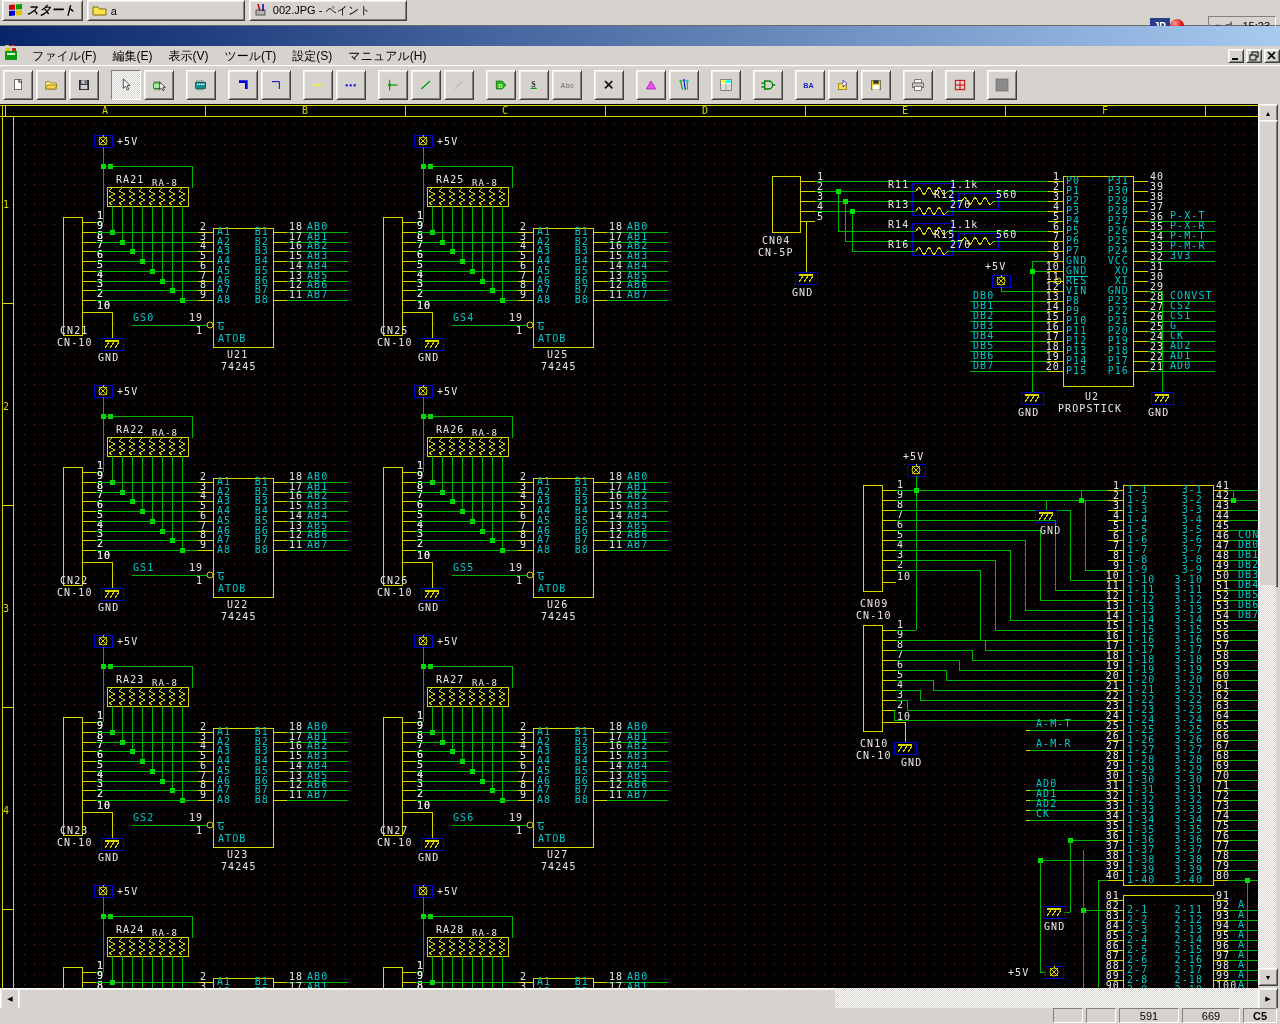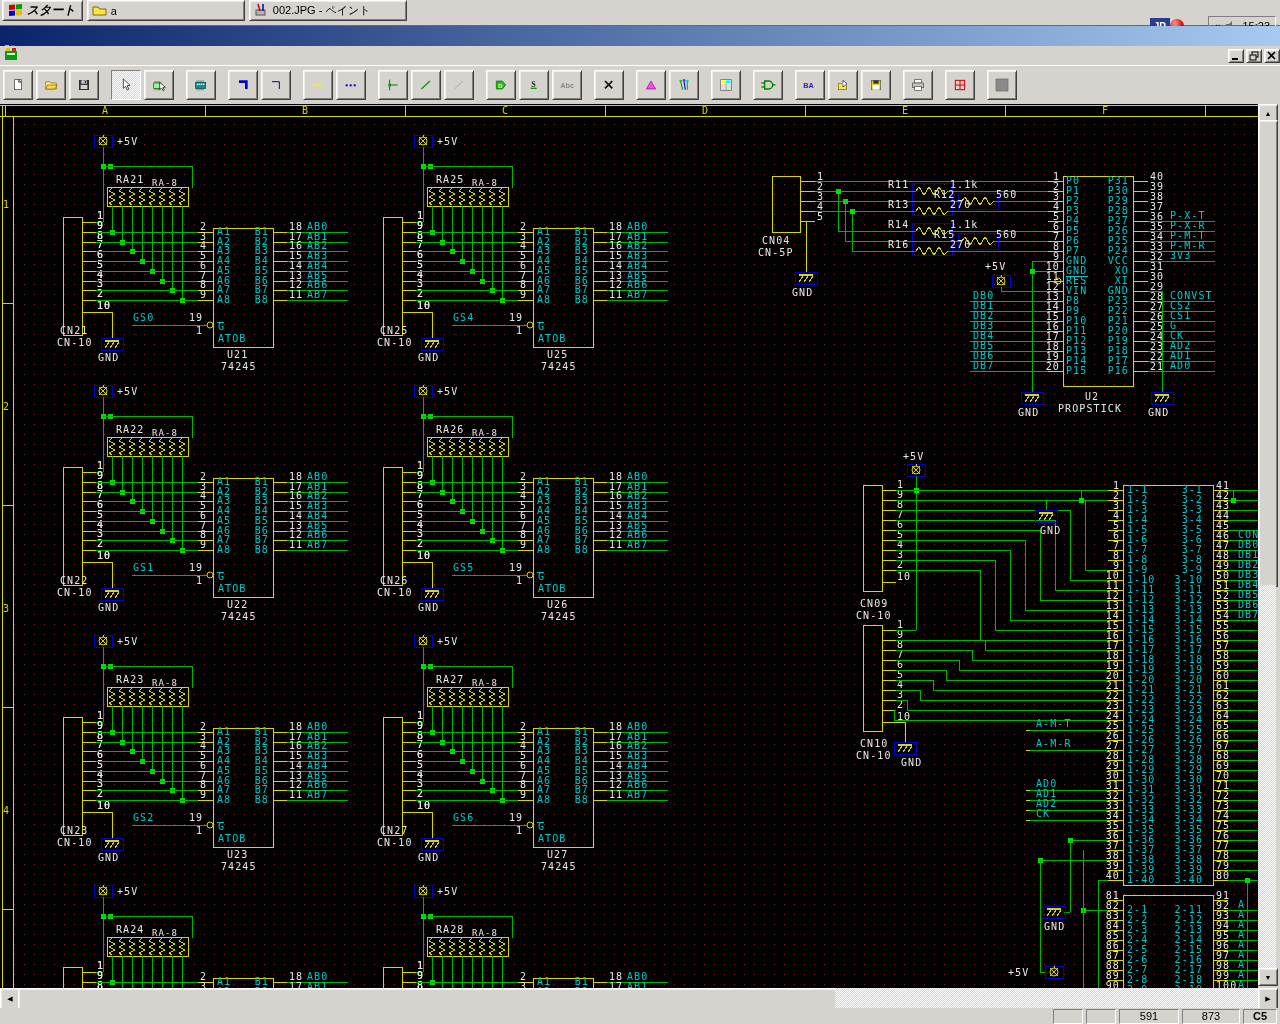--- a/index.html
+++ b/index.html
@@ -54,21 +54,21 @@
   #vs-up{top:0;} #vs-down{bottom:0;}
   #vs-thumb{position:absolute;left:0;top:16px;width:18px;height:465px;}
   #vs-track{position:absolute;left:0;top:481px;width:18px;height:385px;}
   #hscroll{position:absolute;left:0;top:988px;width:1276px;height:20px;}
   #hscroll .sb-btn{position:absolute;top:0;width:18px;height:20px;font-size:7px;display:flex;align-items:center;justify-content:center;color:#000;}
   #hs-left{left:0;} #hs-right{left:1258px;}
   #hs-thumb{position:absolute;left:18px;top:0;width:817px;height:20px;}
   #hs-track{position:absolute;left:835px;top:0;width:423px;height:20px;}
   
   #statusbar{position:absolute;left:0;top:1008px;width:1280px;height:16px;background:#d6d3ce;
-             display:flex;justify-content:flex-end;align-items:center;gap:3px;padding-right:3px;box-sizing:border-box;}
+             display:flex;justify-content:flex-end;gap:3px;padding-right:3px;box-sizing:border-box;}
   .status-cell{height:13px;font-size:11px;display:flex;align-items:center;justify-content:center;
                background:#d6d3ce;color:#000;}
 </style>
 </head>
 <body>
 
 <div id="screen">
 
   <div id="taskbar">
       <button class="start-btn raised">
@@ -147,20 +147,21 @@
     </span>
   </div>
 
   <div id="menubar">
     <span class="m-icon" style="margin-right:6px"><svg width="14" height="14">
           <rect x="1" y="4" width="12" height="9" fill="#0c9a10"></rect>
           <rect x="2" y="1" width="4" height="3" fill="#d8c800"></rect>
           <rect x="8" y="1" width="4" height="3" fill="#c82020"></rect>
           <rect x="3" y="6" width="8" height="2" fill="#d6ffd6"></rect>
         </svg></span>
+    <span id="menu-items"><span class="menu-item">ファイル(F)</span><span class="menu-item">編集(E)</span><span class="menu-item">表示(V)</span><span class="menu-item">ツール(T)</span><span class="menu-item">設定(S)</span><span class="menu-item">マニュアル(H)</span></span>
     <span class="winbtns">
       <button class="winbtn raised">
           <svg width="10" height="10">
             <rect x="1" y="7" width="6" height="2" fill="#000"></rect>
           </svg>
         </button>
       <button class="winbtn raised">
           <svg width="10" height="10">
             <rect x="3" y="1" width="6" height="5" fill="none" stroke="#000"></rect>
             <rect x="1" y="4" width="6" height="5" fill="#d6d3ce" stroke="#000"></rect>
@@ -2545,17 +2546,17 @@
     <div id="hs-left" class="sb-btn raised">◀</div>
     <div id="hs-thumb" class="raised"></div>
     <div id="hs-track" class="dither"></div>
     <div id="hs-right" class="sb-btn raised">▶</div>
   </div>
 
   <div id="statusbar">
       <span class="status-cell sunken" style="width: 28px;"></span>
       <span class="status-cell sunken" style="width: 28px;"></span>
       <span class="status-cell sunken" style="width: 58px;">591</span>
-      <span class="status-cell sunken" style="width: 56px;">873</span>
+      <span class="status-cell sunken" style="width: 56px;">669</span>
       <span class="status-cell sunken" style="width: 32px; font-weight: bold;">C5</span>
     </div>
 
 </div>
 
 </body></html>

